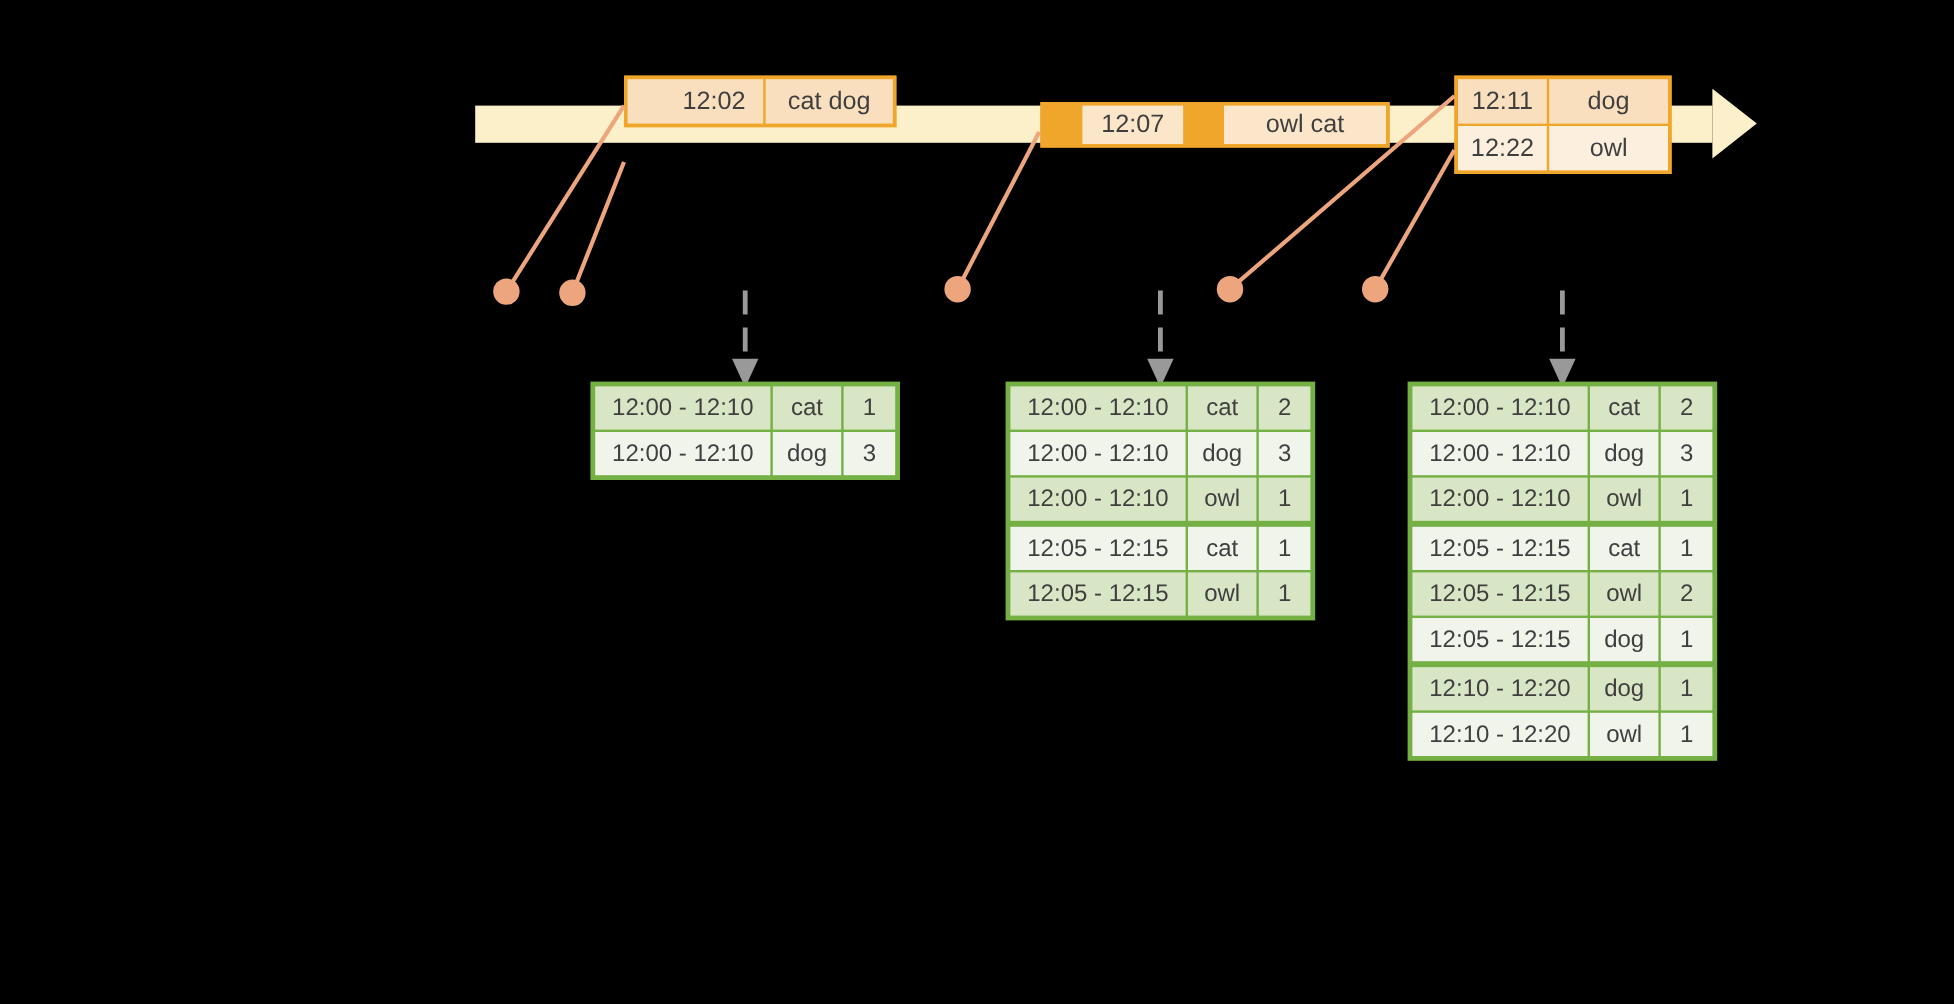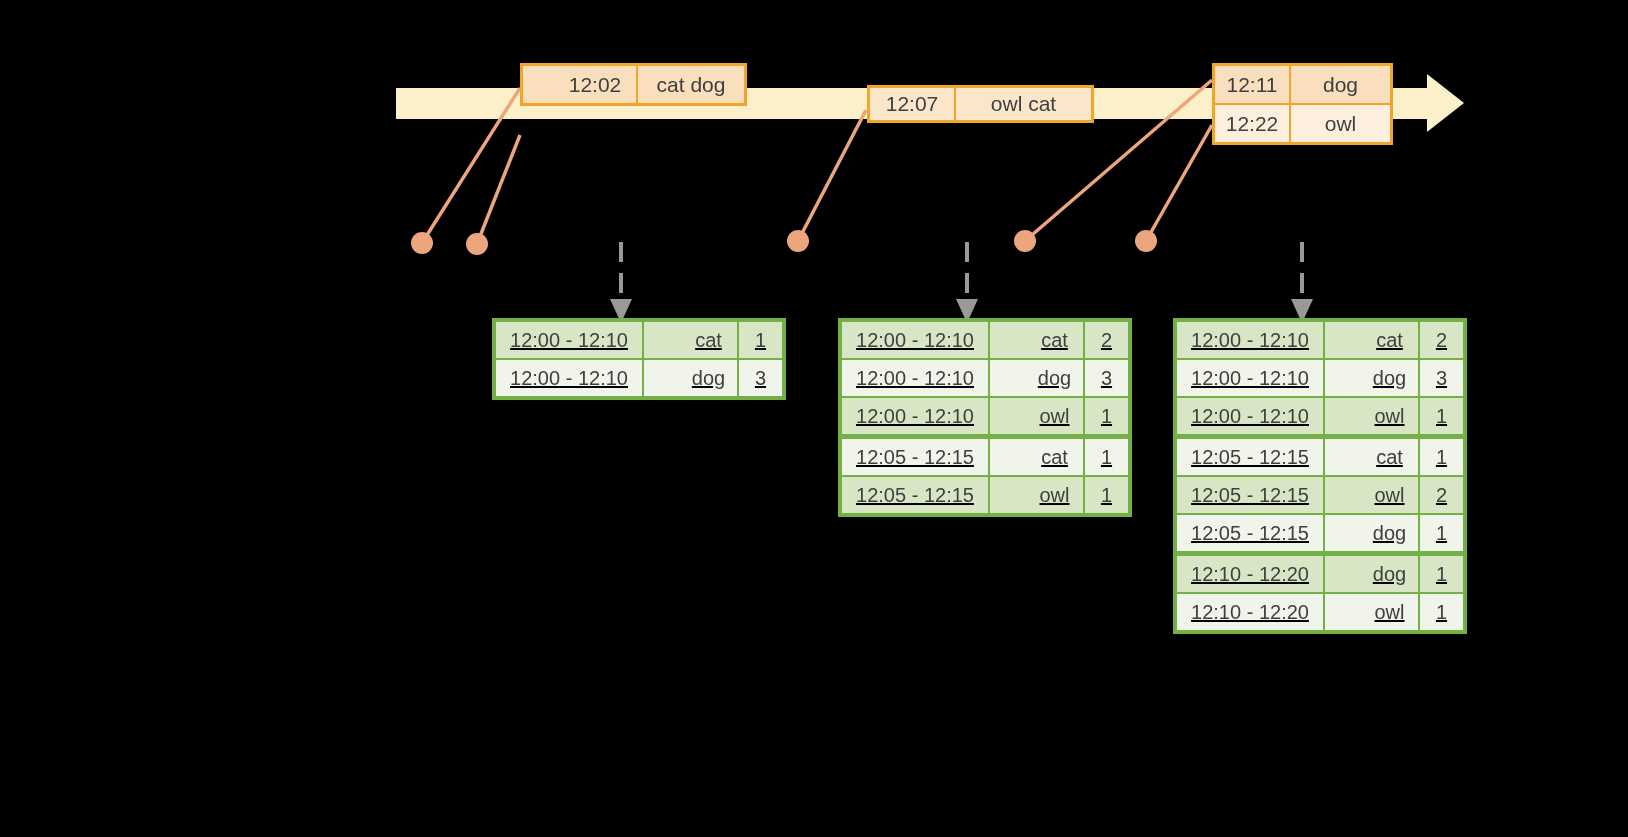--- a/index.html
+++ b/index.html
@@ -18,37 +18,37 @@
   }
 
   
   .overlay { position:absolute; left:0; top:0; pointer-events:none; }
 
   
   .otable { position:absolute; background:#F0A62A; border:3px solid #F0A62A; }
   .orow { display:flex; margin-bottom:2px; }
   .orow:last-child { margin-bottom:0; }
   .ocell { height:37px; line-height:37px; text-align:center; font-size:21px; color:#3F3F3F; }
-  .t2 .ocell { height:32px; line-height:32px; }
+  .t2 .ocell { height:32px; line-height:32px;margin-left:32px; }
   .orow .gap { margin-right:2px; }
   .fill-dark  .ocell { background:#F9DFBE; }
   .fill-light .ocell { background:#FCEFDD; }
   .fill-mid   .ocell { background:#FBE6CA; }
   .t1 .c1 { width:82px;padding-left:31px; }  .t1 .c2 { width:106px; }
   .t2 .c1 { width:84px; }  .t2 .c2 { width:135px; }
   .t3 .c1 { width:74px; }  .t3 .c2 { width:99px; }
 
   
   .gtable { position:absolute; background:#74B043; padding:4px; }
-  .grow { display:flex; margin-bottom:2px;text-decoration:underline; }
+  .grow { display:flex; margin-bottom:2px; }
   .grow:last-child { margin-bottom:0; }
   .grow.group-end { margin-bottom:5px; }
   .gcell { height:36px; line-height:36px; text-align:center; font-size:20px; color:#3F3F3F; }
   .gcell.win  { width:146px; margin-right:2px; }
-  .gcell.word { width:57px;  margin-right:2px;padding-left:36px; }
+  .gcell.word { width:57px;  margin-right:2px; }
   .gcell.cnt  { width:43px; }
   .grow.dark  .gcell { background:#D9E6C6; }
   .grow.light .gcell { background:#F0F4EA; }
 </style>
 </head>
 <body>
 
 <div id="canvas">
 
   <div class="timeline-bar"></div>

